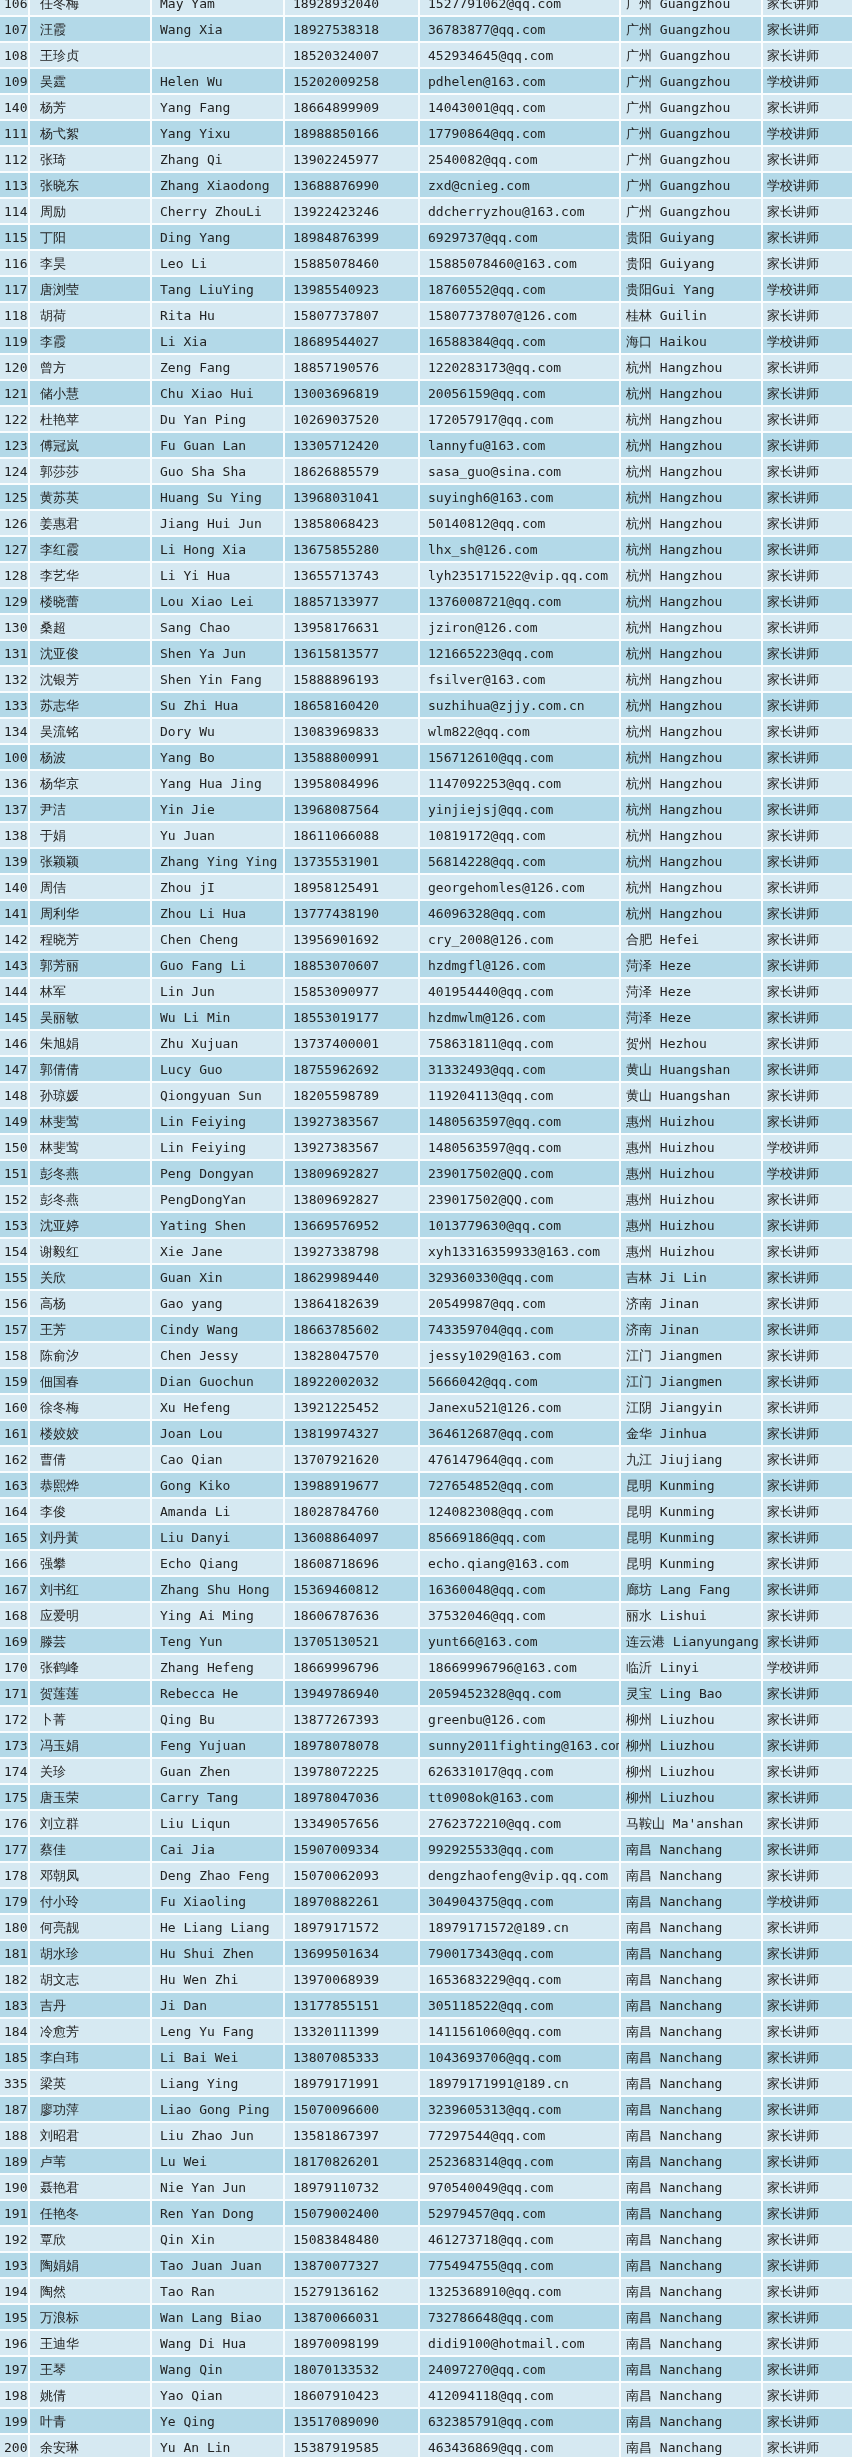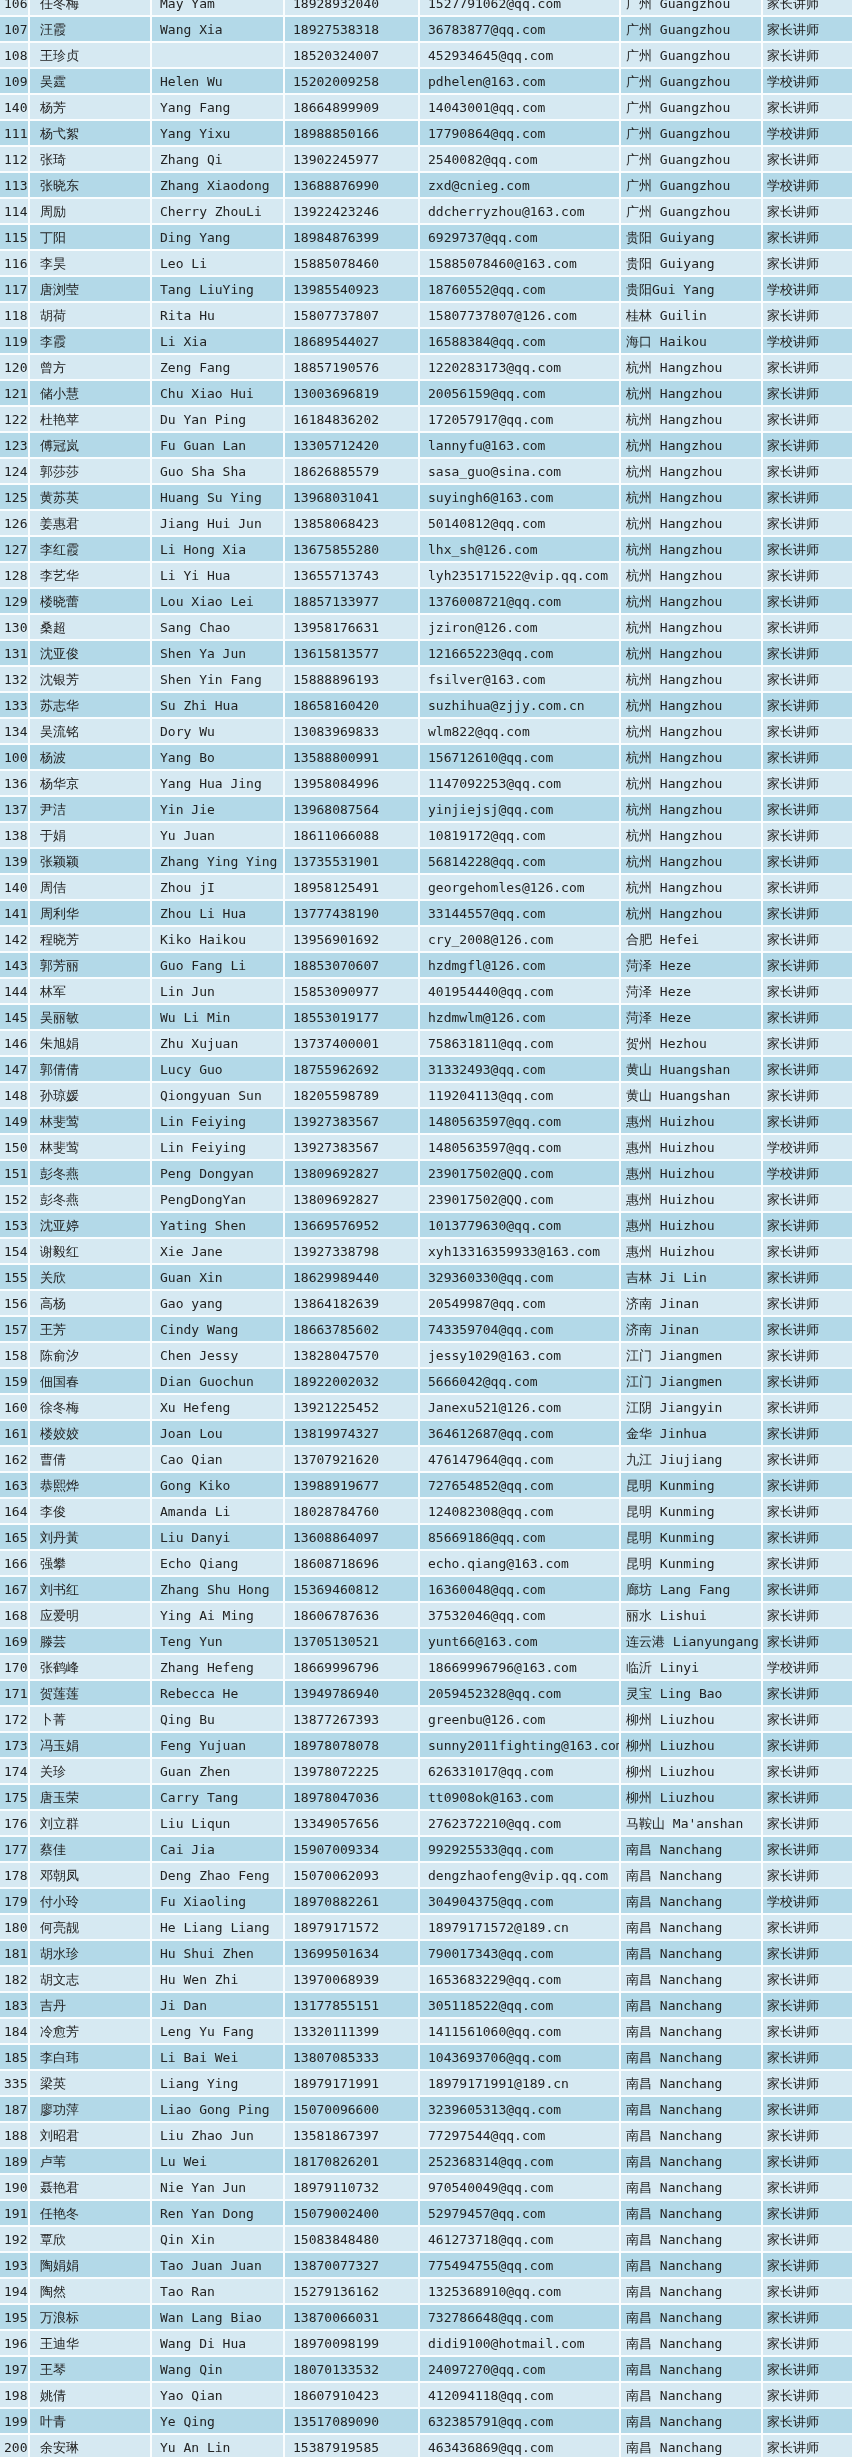--- a/index.html
+++ b/index.html
@@ -191,21 +191,21 @@
         <div class="cell c2">Chu Xiao Hui</div>
         <div class="cell c3">13003696819</div>
         <div class="cell c4">20056159@qq.com</div>
         <div class="cell c5">杭州 Hangzhou</div>
         <div class="cell c6">家长讲师</div>
       </div>
       <div class="row light">
         <div class="cell c0">122</div>
         <div class="cell c1">杜艳苹</div>
         <div class="cell c2">Du Yan Ping</div>
-        <div class="cell c3">16184836202</div>
+        <div class="cell c3">10269037520</div>
         <div class="cell c4">172057917@qq.com</div>
         <div class="cell c5">杭州 Hangzhou</div>
         <div class="cell c6">家长讲师</div>
       </div>
       <div class="row dark">
         <div class="cell c0">123</div>
         <div class="cell c1">傅冠岚</div>
         <div class="cell c2">Fu Guan Lan</div>
         <div class="cell c3">13305712420</div>
         <div class="cell c4">lannyfu@163.com</div>
@@ -363,28 +363,28 @@
         <div class="cell c3">18958125491</div>
         <div class="cell c4">georgehomles@126.com</div>
         <div class="cell c5">杭州 Hangzhou</div>
         <div class="cell c6">家长讲师</div>
       </div>
       <div class="row dark">
         <div class="cell c0">141</div>
         <div class="cell c1">周利华</div>
         <div class="cell c2">Zhou Li Hua</div>
         <div class="cell c3">13777438190</div>
-        <div class="cell c4">33144557@qq.com</div>
+        <div class="cell c4">46096328@qq.com</div>
         <div class="cell c5">杭州 Hangzhou</div>
         <div class="cell c6">家长讲师</div>
       </div>
       <div class="row light">
         <div class="cell c0">142</div>
         <div class="cell c1">程晓芳</div>
-        <div class="cell c2">Kiko Haikou</div>
+        <div class="cell c2">Chen Cheng</div>
         <div class="cell c3">13956901692</div>
         <div class="cell c4">cry_2008@126.com</div>
         <div class="cell c5">合肥 Hefei</div>
         <div class="cell c6">家长讲师</div>
       </div>
       <div class="row dark">
         <div class="cell c0">143</div>
         <div class="cell c1">郭芳丽</div>
         <div class="cell c2">Guo Fang Li</div>
         <div class="cell c3">18853070607</div>

